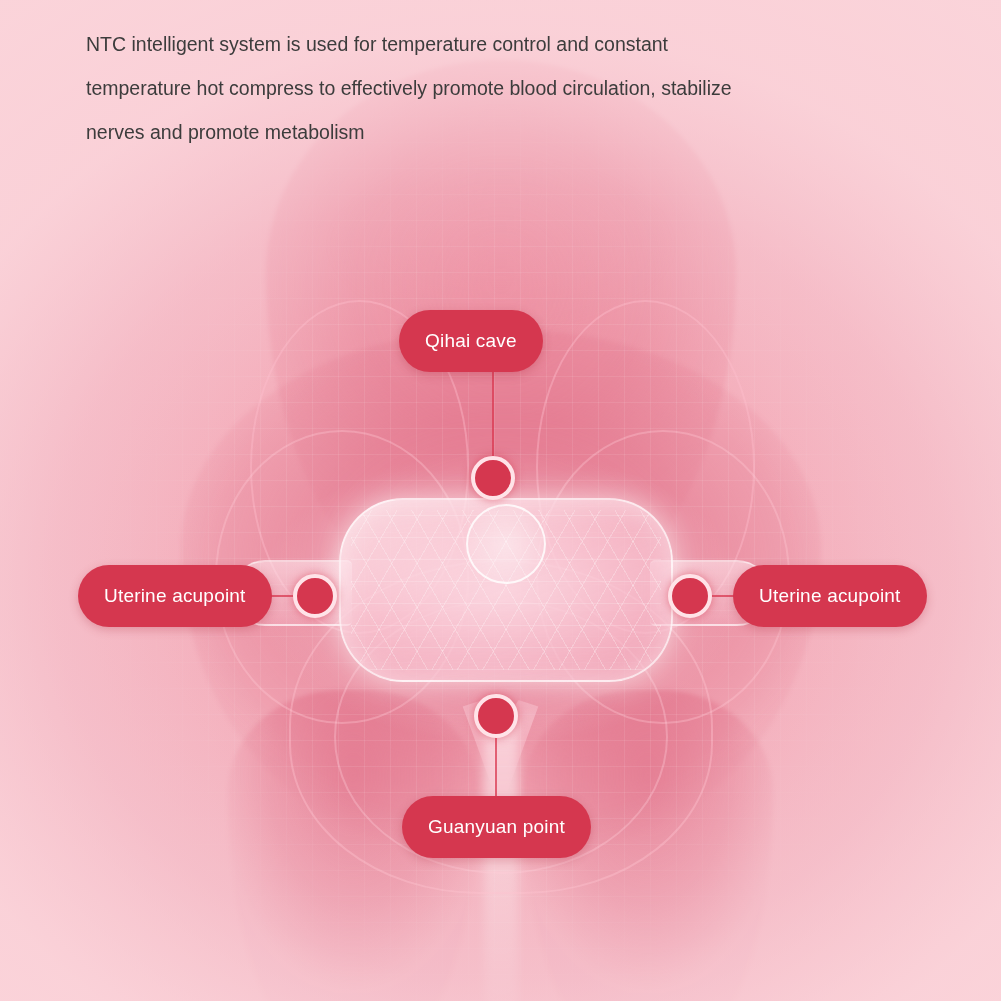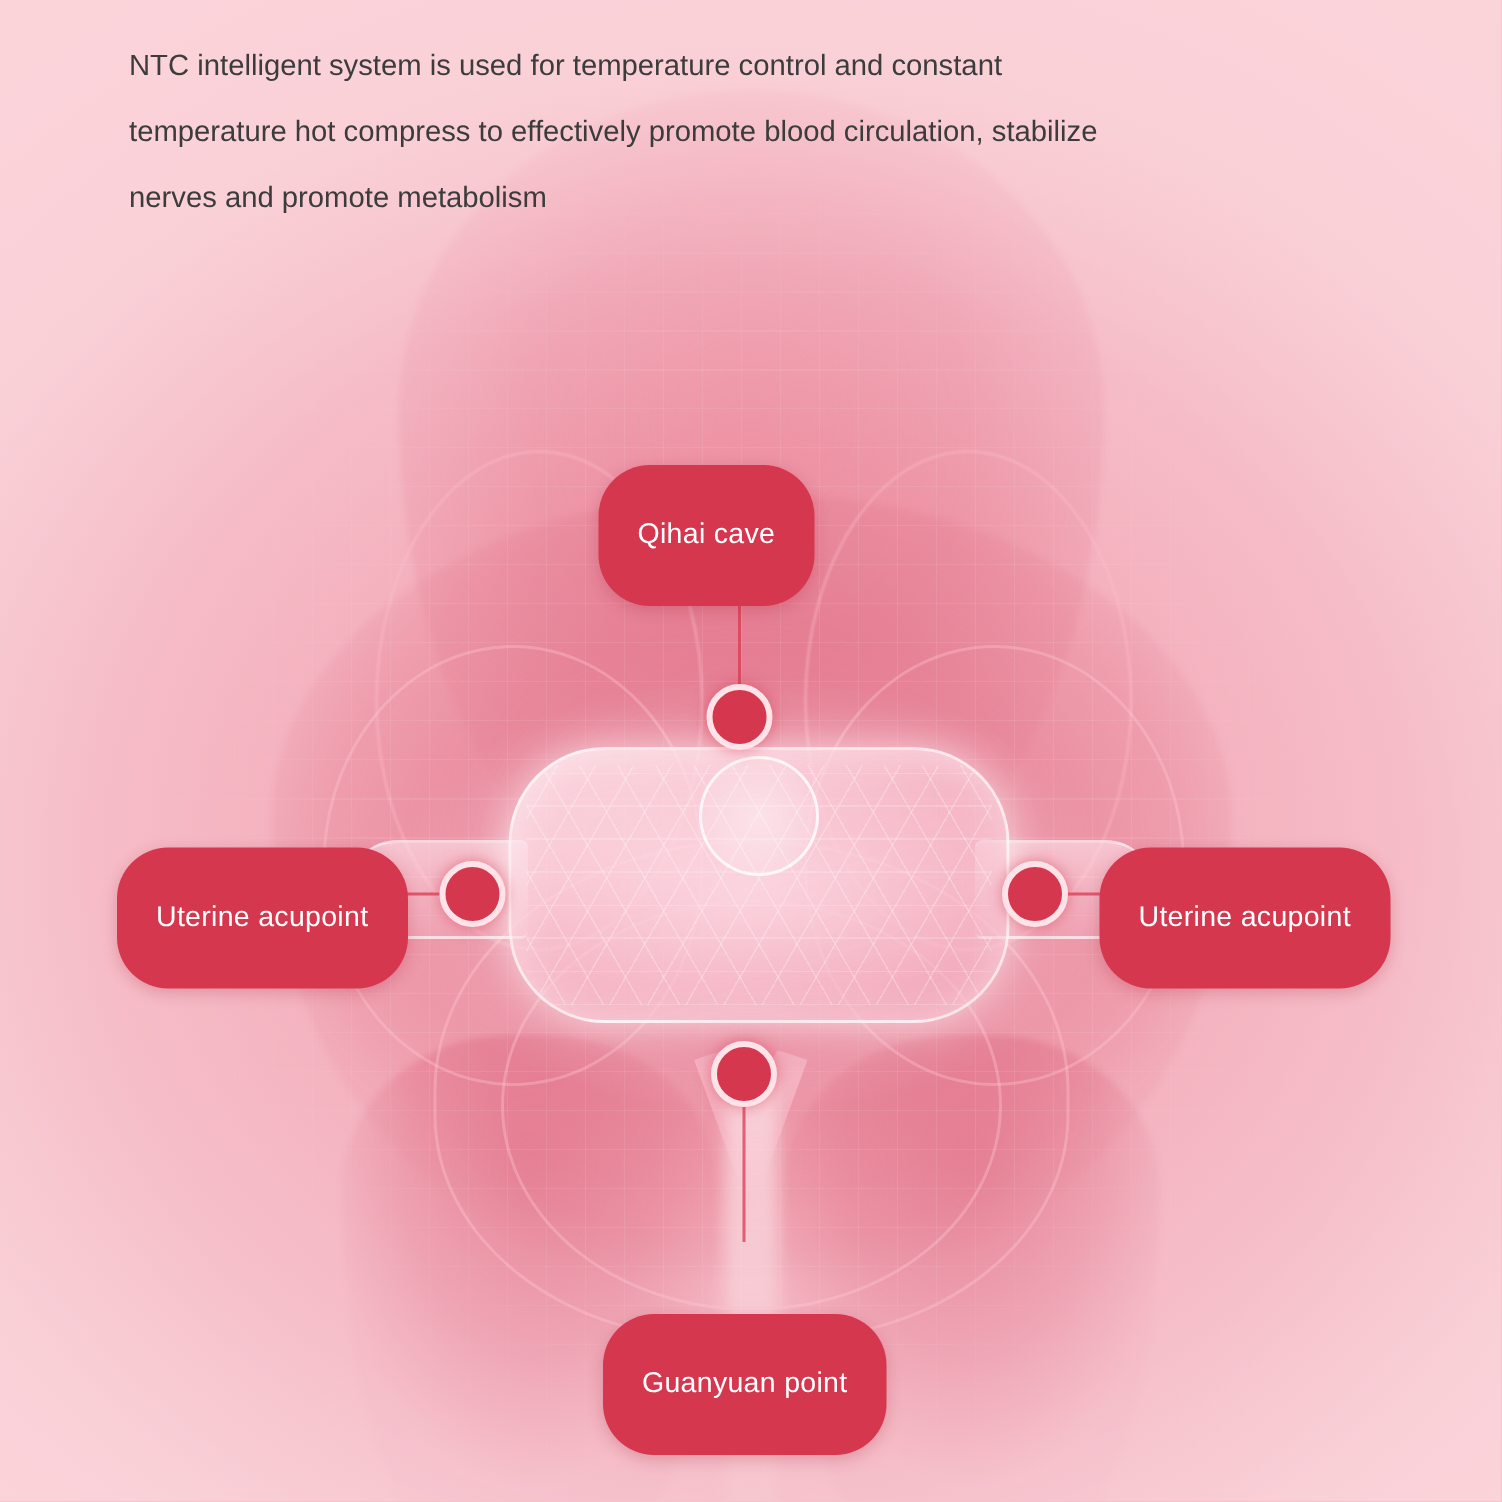--- a/index.html
+++ b/index.html
@@ -222,21 +222,21 @@
     background: #d5374f;
     color: #ffffff;
     border-radius: 34px;
     display: flex;
     align-items: center;
     justify-content: center;
     font-size: 19px;
     letter-spacing: 0.2px;
     white-space: nowrap;
     box-shadow: 0 3px 10px rgba(168,30,52,0.25);
-    padding: 16px 26px;
+    padding: 0 26px;
     height: 62px;
   }
 
   
   .caption {
     position: absolute;
     left: 86px;
     top: 22px;
     width: 680px;
     color: #3c3c3c;
@@ -291,18 +291,18 @@
 
   <div class="pill" style="left:399px; top:310px;">
     <span>Qihai cave</span>
   </div>
   <div class="pill" style="left:78px; top:565px;">
     <span>Uterine acupoint</span>
   </div>
   <div class="pill" style="left:733px; top:565px;">
     <span>Uterine acupoint</span>
   </div>
-  <div class="pill" style="left:402px; top:876px;">
+  <div class="pill" style="left:402px; top:796px;">
     <span>Guanyuan point</span>
   </div>
 
   <div class="caption">NTC intelligent system is used for temperature control and constant temperature hot compress to effectively promote blood circulation, stabilize nerves and promote metabolism</div>
 </div>
 
 </body></html>

